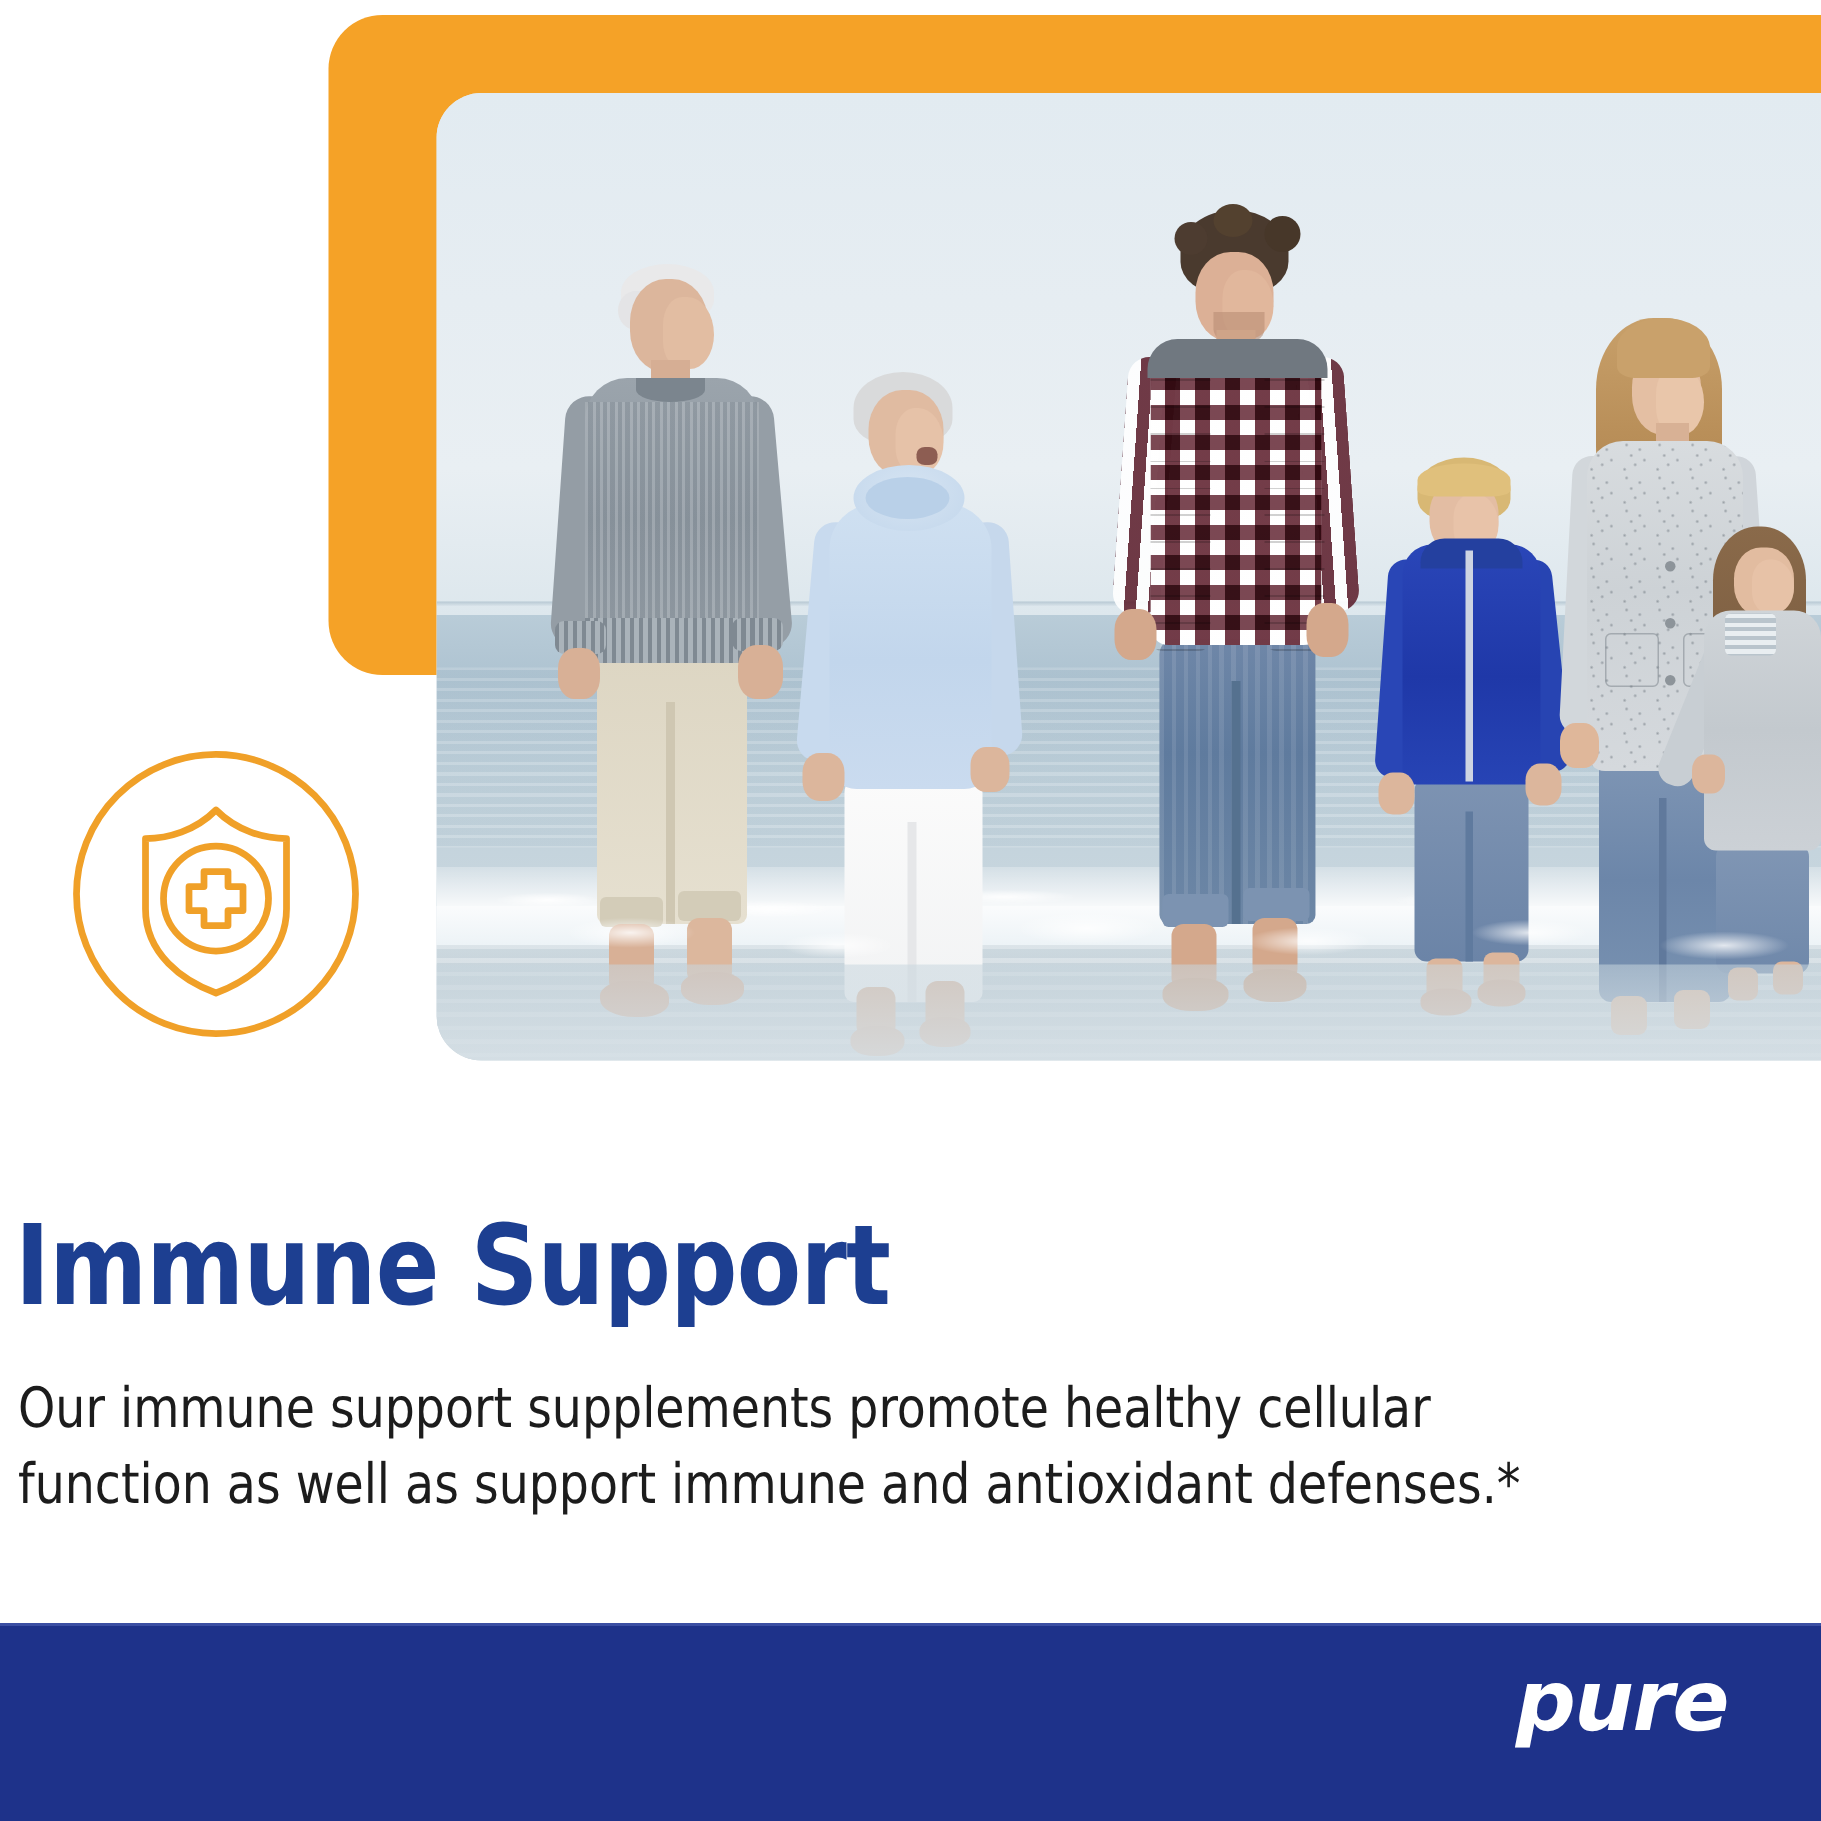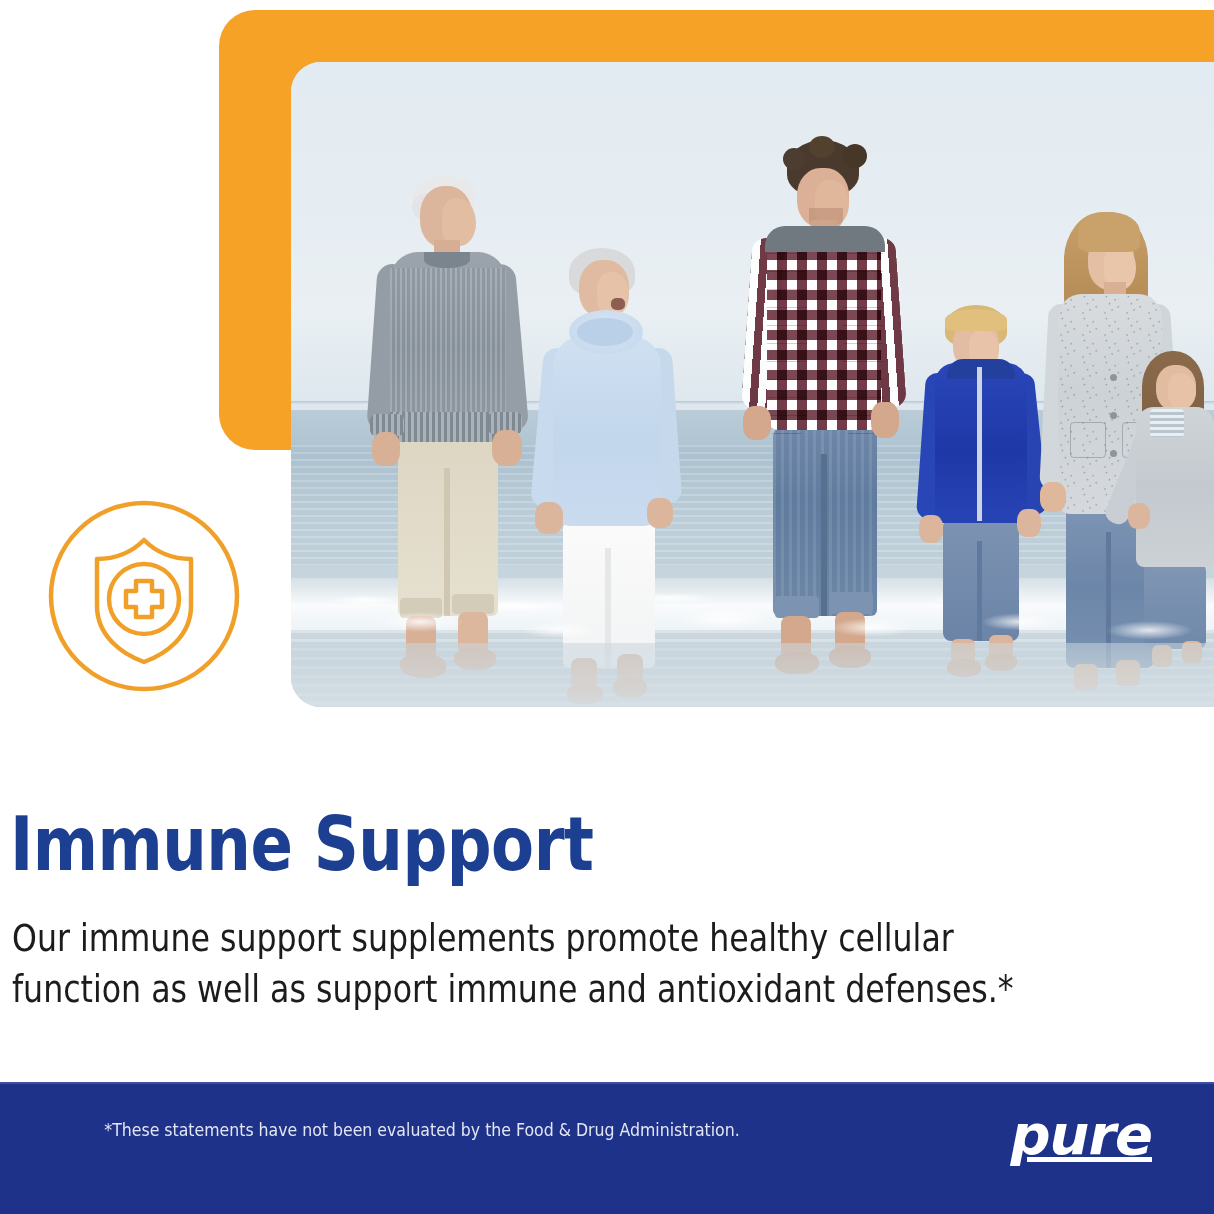--- a/index.html
+++ b/index.html
@@ -368,21 +368,20 @@
     text-align: right;
   }
   .logo-pure {
     font-family: "DejaVu Sans", "Liberation Sans", sans-serif;
     font-style: italic;
     font-weight: 700;
     font-size: 56px;
     line-height: 50px;
     letter-spacing: -1px;
     display: block;
-    text-decoration: underline;
   }
   .logo-encaps {
     font-family: "DejaVu Sans", "Liberation Sans", sans-serif;
     font-style: italic;
     font-weight: 700;
     font-size: 27px;
     line-height: 30px;
     letter-spacing: -0.5px;
     display: block;
     position: relative;
@@ -562,19 +561,18 @@
 </div>
 
 <h1 class="headline">Immune Support</h1>
 
 <p class="subcopy">Our immune support supplements promote healthy cellular function as well as support immune and antioxidant defenses.*</p>
 
 <div class="footer">
   <div class="footer-rule"></div>
 
   <div class="disclaimer">
-    <div>*These statements have not been evaluated by the Food &amp; Drug Administration.</div>
   </div>
 
   <div class="logo">
     <span class="logo-pure">pure</span>
   </div>
 </div>
 
 </body></html>

